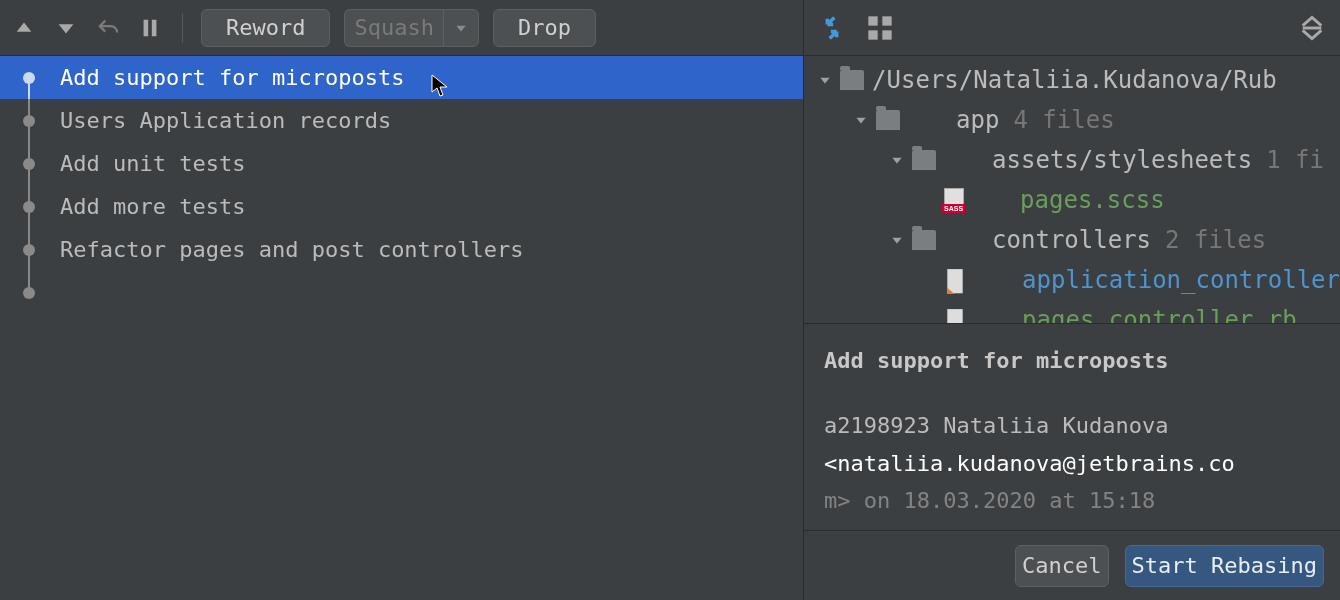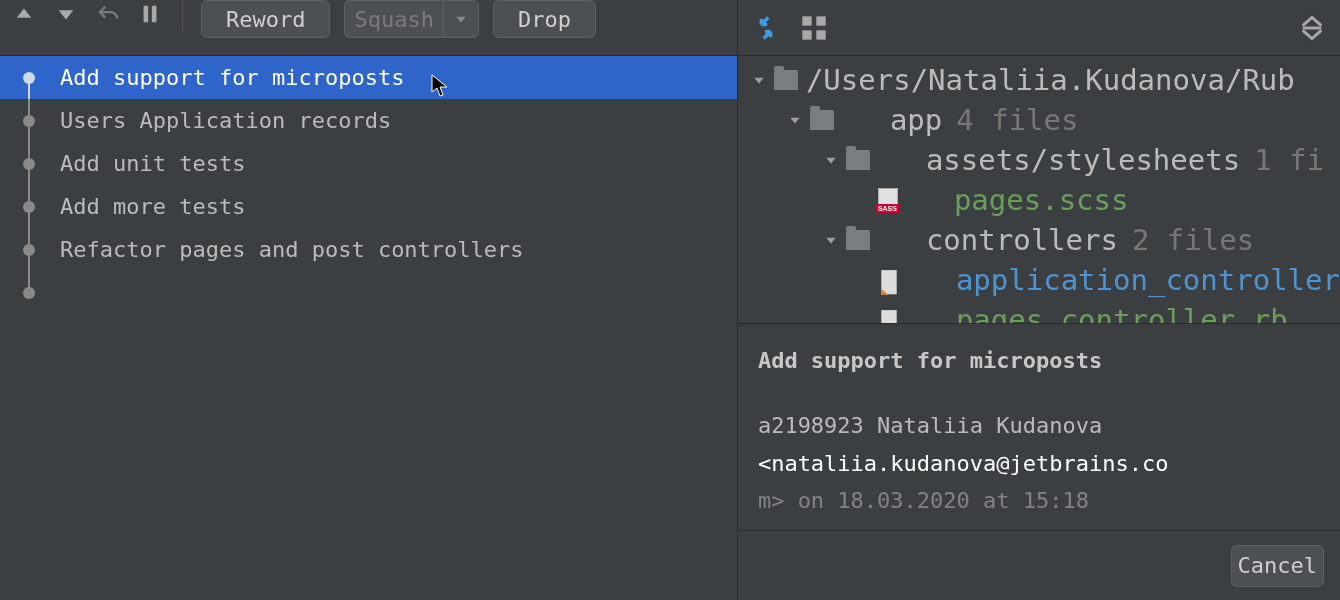--- a/index.html
+++ b/index.html
@@ -20,20 +20,21 @@
     width: 820px;
     height: 100%;
     display: flex;
     flex-direction: column;
     border-right: 1px solid #2b2b2b;
     background: #3c3f41;
   }
   .toolbar {
     height: 56px;
     display: flex;
+    align-items: center;
     padding: 0 10px;
     gap: 14px;
     border-bottom: 1px solid #2b2b2b;
     background: #3c3f41;
   }
   .tb-icon {
     width: 28px; height: 28px;
     display: flex; align-items: center; justify-content: center;
     color: #a9a9a9;
   }
@@ -164,21 +165,21 @@
     flex: 0 0 268px;
     overflow: hidden;
     padding: 4px 0;
     border-bottom: 1px solid #2b2b2b;
   }
   .tree-row {
     display: flex;
     align-items: center;
     height: 40px;
     white-space: nowrap;
-    font-size: 29px;
+    font-size: 24px;
   }
   .indent { display:inline-block; }
   .tw { 
     width: 18px; height: 18px;
     margin-right: 6px;
     display: inline-flex; align-items:center; justify-content:center;
     color: #a0a0a0;
     flex-shrink: 0;
   }
   .folder-ic {
@@ -476,16 +477,17 @@
         <span class="hash-author">a2198923</span>
         <span> </span>
         <span class="hash-author">Nataliia Kudanova</span>
       </div>
       <div class="email">&lt;nataliia.kudanova@jetbrains.co</div>
       <div class="date" style="opacity:0.55">m&gt; on 18.03.2020 at 15:18</div>
     </div>
 
     <div class="footer">
       <button class="f-btn">Cancel</button>
+      <button class="f-btn primary">Start Rebasing</button>
     </div>
   </div>
 
 </div>
 
 </body></html>

